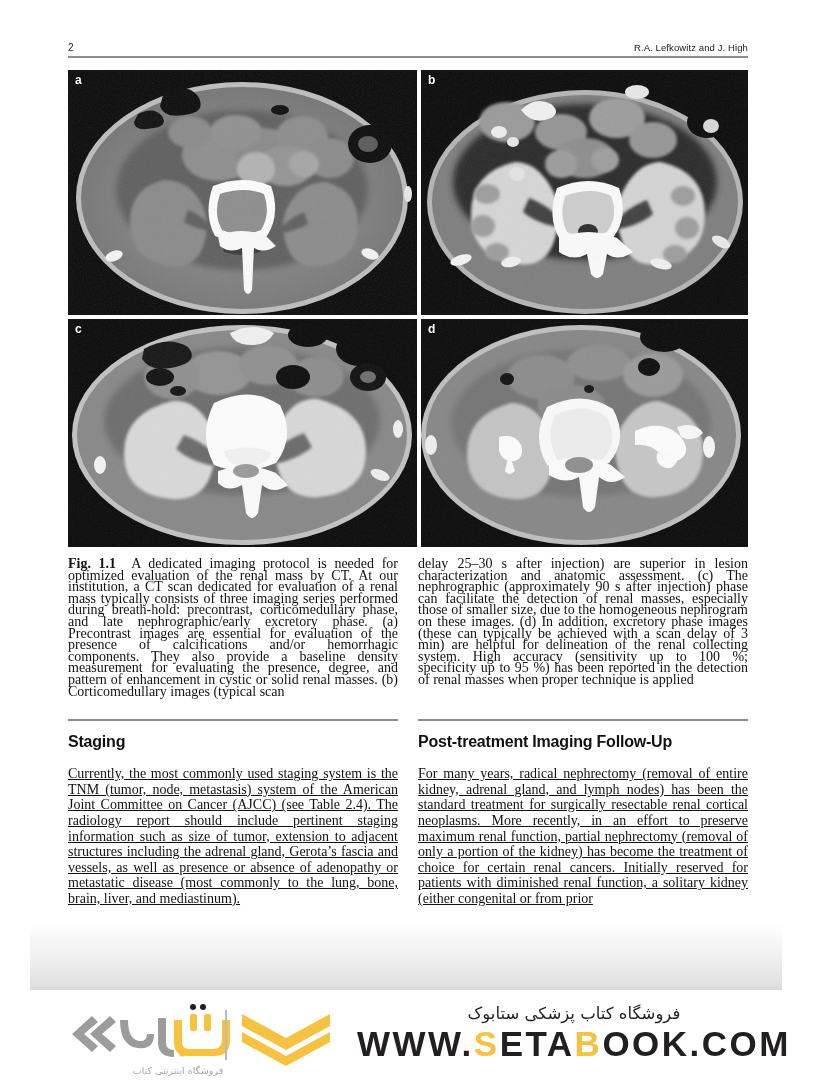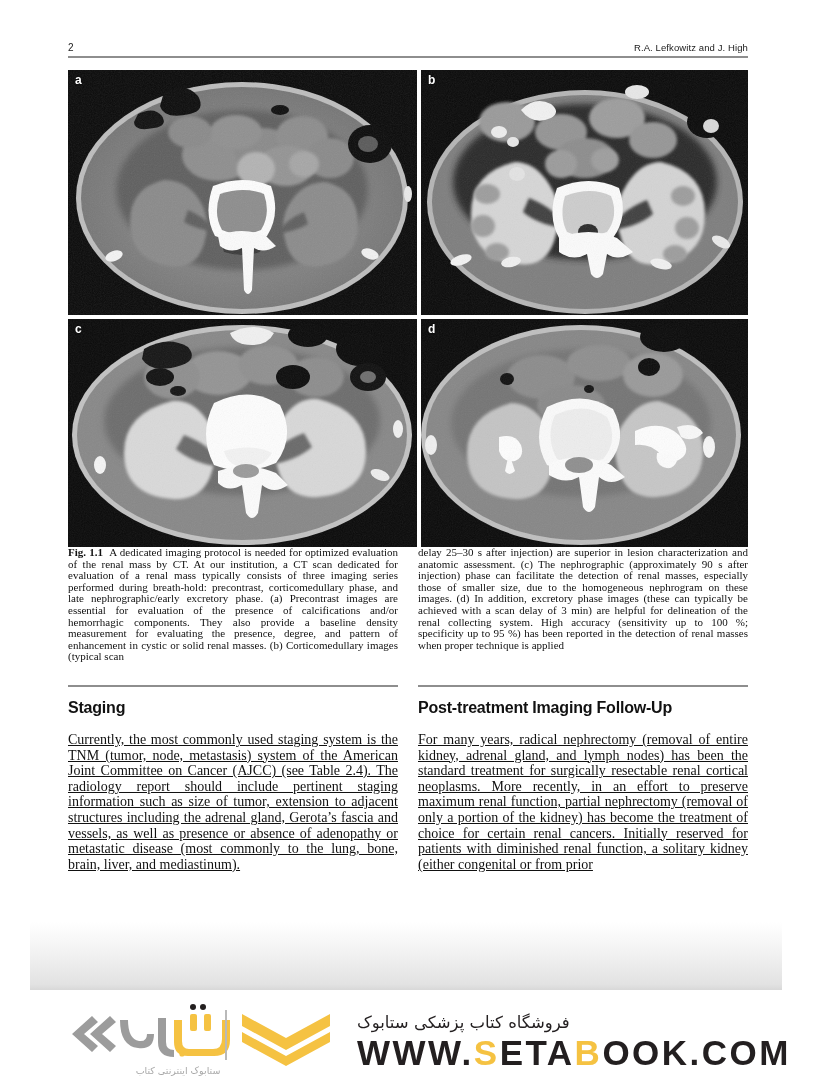--- a/index.html
+++ b/index.html
@@ -70,25 +70,26 @@
     font-family: "Liberation Sans", sans-serif;
     font-size: 12px; font-weight: bold;
     color: #ffffff;
     z-index: 9;
     text-shadow: 0 0 2px #000;
   }
   .ct svg { display: block; width: 100%; height: 100%; }
 
   
   #caption {
+    margin-top: 11px;
     width: 680px;
     display: grid;
     grid-template-columns: 330px 330px;
     gap: 20px;
-    font-size: 11px;
+    font-size: 14px;
     line-height: 11.6px;
     color: #111;
     text-align: justify;
   }
   #caption b { font-weight: bold; }
   .cap-col { hyphens: auto; }
 
   
   #body-cols {
     margin-top: 22px;
@@ -122,22 +123,22 @@
     position: absolute;
     left: 0; top: 992px;
     width: 813px; height: 88px;
     z-index: 5;
   }
   #logo-block {
     position: absolute; left: 62px; top: 6px;
     width: 270px; height: 76px;
   }
   #brand-right {
-    position: absolute; right: 22px; top: 20px;
-    text-align: left;
+    position: absolute; right: 22px; top: 11px;
+    text-align: center;
   }
   .fa-line {
     font-family: "DejaVu Sans", sans-serif;
     font-size: 16.5px;
     color: #231f20;
     direction: rtl;
     line-height: 22px;
     margin-bottom: 4px;
   }
   .url-line {
@@ -476,21 +477,21 @@
         <rect x="142" y="16" width="7" height="17" rx="2" fill="#f5c242"></rect>
         <circle cx="131" cy="9" r="3" fill="#231f20"></circle>
         <circle cx="141" cy="9" r="3" fill="#231f20"></circle>
         <circle cx="120" cy="56" r="2.6" fill="#f5c242"></circle>
 
         <rect x="163" y="12" width="2" height="50" fill="#b9b9b9"></rect>
 
         <path d="M180 16 L224 40 L268 16 L268 28 L224 52 L180 28 Z" fill="#f5c242"></path>
         <path d="M180 34 L224 58 L268 34 L268 44 L224 68 L180 44 Z" fill="#f5c242"></path>
       </svg>
-      <div class="logo-tag">ستابوک اینترنتی کتاب</div>
+      <div class="logo-tag">فروشگاه اینترنتی کتاب</div>
     </div>
 
     <div id="brand-right">
       <div class="fa-line">فروشگاه کتاب پزشکی ستابوک</div>
       <div class="url-line"><span>WWW.</span><span class="hl">S</span><span>ETA</span><span class="hl">B</span><span>OOK.COM</span></div>
     </div>
 
   </div>
 
 </div>

